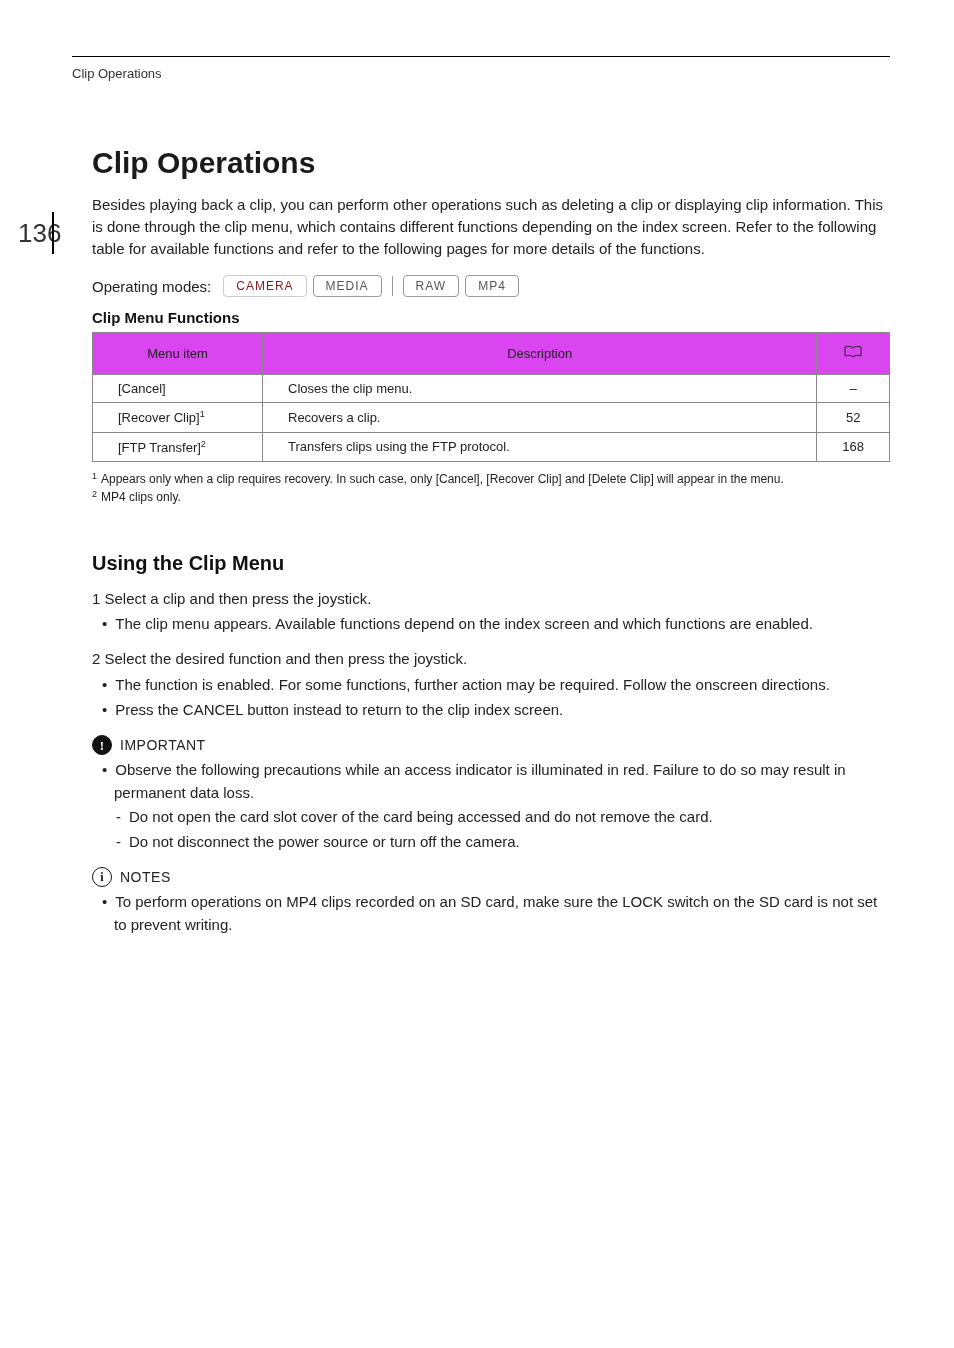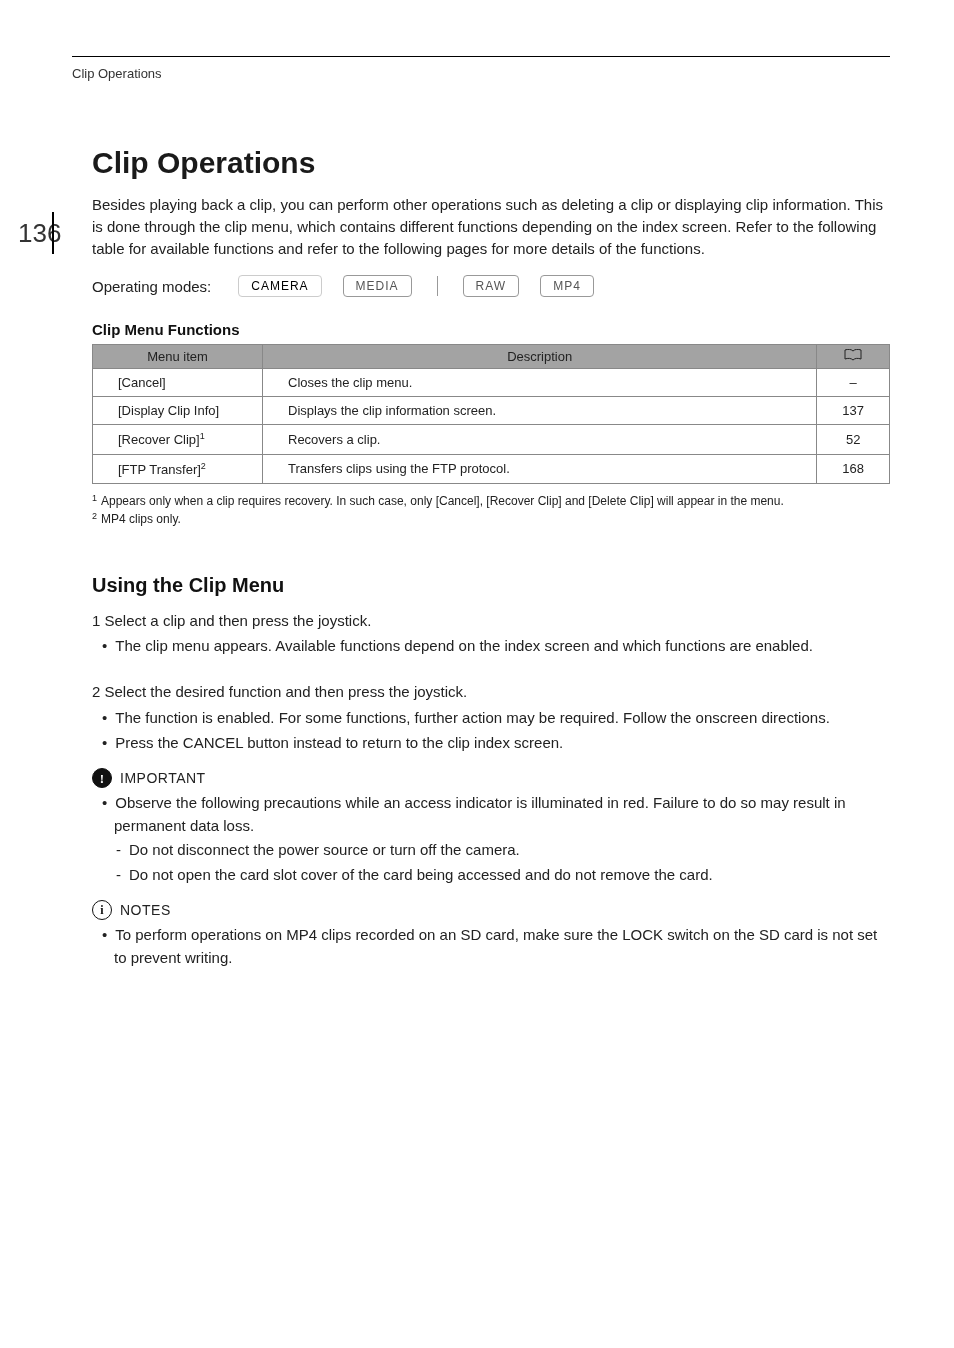--- a/index.html
+++ b/index.html
@@ -5,28 +5,28 @@
   * { box-sizing: border-box; margin: 0; padding: 0; }
   html, body { width: 954px; height: 1348px; background: #fff; font-family: Arial, Helvetica, sans-serif; color: #222; }
   .page { position: relative; width: 954px; height: 1060px; padding: 56px 64px 0 20px; }
   .rule { position: absolute; left: 72px; right: 64px; top: 56px; height: 1px; background: #000; }
   .running-header { position: absolute; left: 72px; top: 66px; font-size: 13px; color: #333; }
   .side-number { position: absolute; left: 18px; top: 218px; font-size: 26px; color: #333; }
   .side-bar { position: absolute; left: 52px; top: 212px; width: 2px; height: 42px; background: #000; }
   .content { margin-left: 52px; padding-left: 20px; padding-top: 90px; }
   h1 { font-size: 30px; font-weight: 700; color: #1a1a1a; margin-bottom: 14px; }
   .intro { font-size: 15px; line-height: 1.45; color: #222; margin-bottom: 16px; }
-  .opmodes-row { margin-bottom: 24px; display: flex; align-items: center; gap: 21px; }
+  .opmodes-row { margin-bottom: 12px; display: flex; align-items: center; gap: 6px; }
   .opmodes-label { font-size: 15px; color: #222; margin-right: 6px; }
   .mode-pill { display: inline-flex; align-items: center; justify-content: center; height: 22px; padding: 0 12px; border: 1px solid #999; border-radius: 4px; font-size: 12px; letter-spacing: 1px; color: #555; background: #fff; }
-  .mode-pill.dim { color: #000000; border-color: #ccc; text-align: center; }
+  .mode-pill.dim { color: #7f1d1d; border-color: #ccc; text-align: center; }
   .vsep { display: inline-block; width: 1px; height: 20px; background: #999; margin: 0 4px; }
   .table-caption { font-size: 15px; font-weight: 700; margin-bottom: 6px; color: #111; }
   table.menu { width: 100%; border-collapse: collapse; font-size: 13px; }
-  table.menu th { background: #a3a3a3; font-weight: 400; color: #222; padding: 4px 8px; border: 1px solid #888; }
+  table.menu th { background: #d946ef; font-weight: 400; color: #222; padding: 13px 8px; border: 1px solid #888; }
   table.menu th.page-col { width: 48px; }
   table.menu td { border: 1px solid #888; padding: 6px 25px; vertical-align: middle; }
   table.menu td.menu-col { width: 170px; }
   table.menu td.page-col { width: 48px; text-align: center; }
   .book-icon { display: inline-block; }
   .footnotes { margin-top: 8px; font-size: 12px; line-height: 1.5; color: #222; }
   .footnotes .fn { display: flex; gap: 4px; }
   .footnotes sup { font-size: 9px; }
   .sub-head { font-size: 20px; font-weight: 700; margin-top: 46px; margin-bottom: 12px; color: #111; }
   .steps { font-size: 15px; line-height: 1.55; }
@@ -81,25 +81,20 @@
           </th>
         </tr>
       </thead>
       <tbody>
         <tr>
           <td class="menu-col"><span>[Cancel]</span></td>
           <td>Closes the clip menu.</td>
           <td class="page-col">–</td>
         </tr>
         <tr>
-          <td class="menu-col"><span>[Display Clip Info]</span></td>
-          <td>Displays the clip information screen.</td>
-          <td class="page-col">137</td>
-        </tr>
-        <tr>
           <td class="menu-col"><span>[Recover Clip]</span><sup class="tiny">1</sup></td>
           <td>Recovers a clip.</td>
           <td class="page-col">52</td>
         </tr>
         <tr>
           <td class="menu-col"><span>[FTP Transfer]</span><sup class="tiny">2</sup></td>
           <td>Transfers clips using the FTP protocol.</td>
           <td class="page-col">168</td>
         </tr>
       </tbody>
@@ -113,35 +108,35 @@
       <div class="fn">
           <sup>2</sup>
           <span>MP4 clips only.</span>
         </div>
     </div>
 
     <h2 class="sub-head">Using the Clip Menu</h2>
     <div class="steps">
       <div class="step-line">1 Select a clip and then press the joystick.</div>
       <div class="bullet-line">The clip menu appears. Available functions depend on the index screen and which functions are enabled.</div>
-      <div class="step-line" style="margin-top:23px">2 Select the desired function and then press the joystick.</div>
+      <div class="step-line" style="margin-top:12px">2 Select the desired function and then press the joystick.</div>
       <div class="bullet-line">The function is enabled. For some functions, further action may be required. Follow the onscreen directions.</div>
       <div class="bullet-line">Press the CANCEL button instead to return to the clip index screen.</div>
     </div>
 
     <div class="label-block">
       <span class="icon-disc">
           <span class="mark">!</span>
         </span>
       <span class="lab">IMPORTANT</span>
     </div>
     <div class="note-body">
       <div class="bullet-line">Observe the following precautions while an access indicator is illuminated in red. Failure to do so may result in permanent data loss.</div>
+      <div class="sub-bullet">Do not open the card slot cover of the card being accessed and do not remove the card.</div>
       <div class="sub-bullet">Do not disconnect the power source or turn off the camera.</div>
-      <div class="sub-bullet">Do not open the card slot cover of the card being accessed and do not remove the card.</div>
     </div>
 
     <div class="label-block">
       <span class="icon-ring">
           <span class="mark">i</span>
         </span>
       <span class="lab">NOTES</span>
     </div>
     <div class="note-body">
       <div class="bullet-line">To perform operations on MP4 clips recorded on an SD card, make sure the LOCK switch on the SD card is not set to prevent writing.</div>

